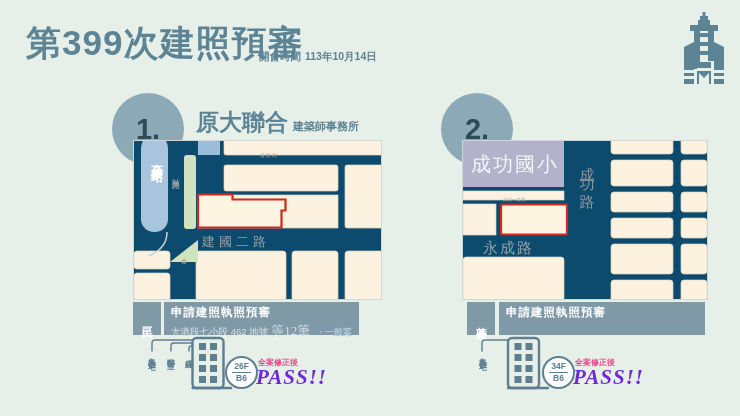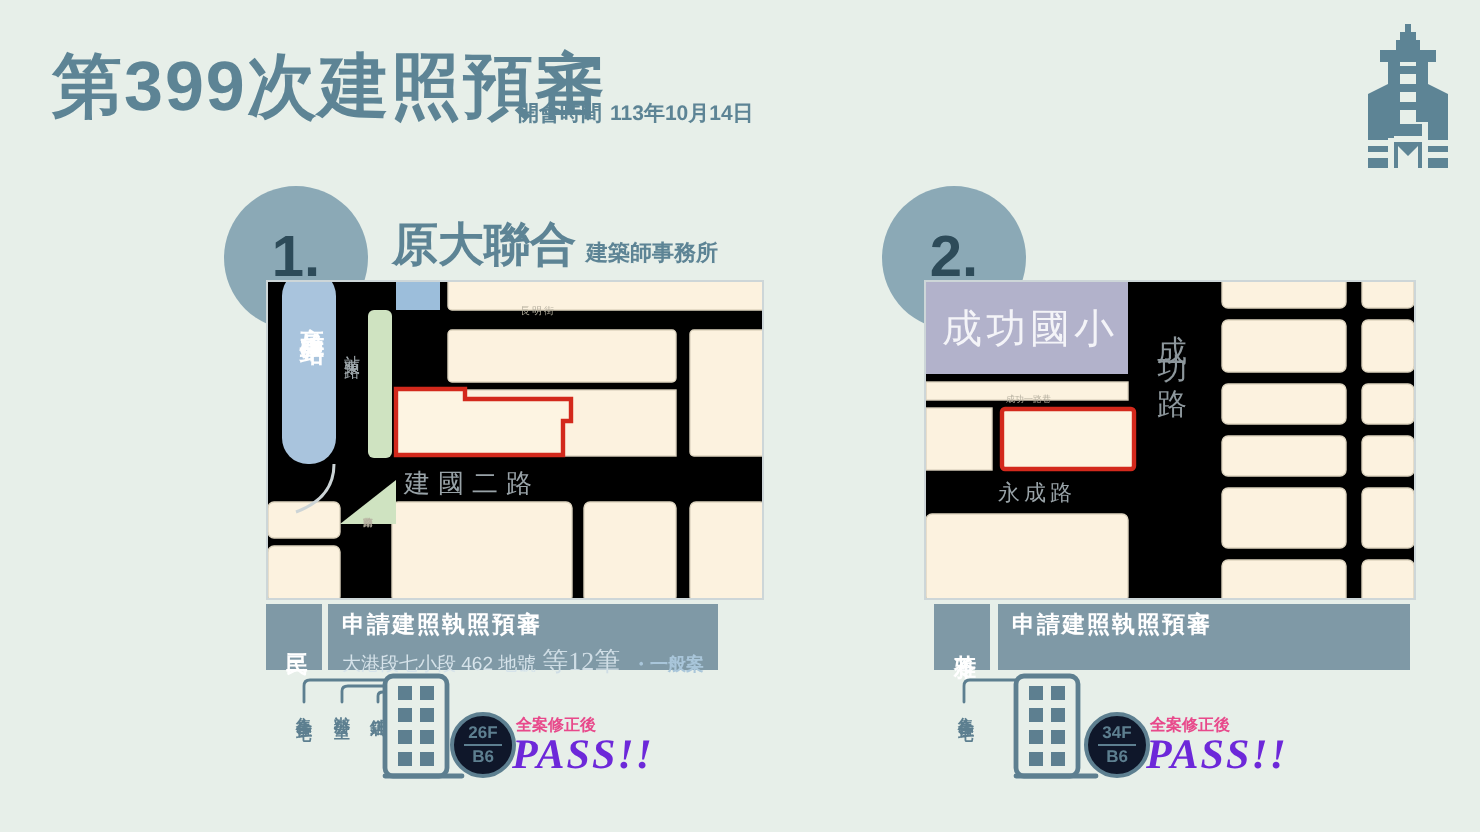--- a/index.html
+++ b/index.html
@@ -21,38 +21,38 @@
   .case{position:absolute;top:93px;width:300px;height:320px;}
   #case1{left:112px;}
   #case2{left:441px;}
 
   .num-circle{left:0;top:0;width:72px;height:72px;border-radius:50%;
     background:#8ba9b6;display:flex;align-items:center;justify-content:center;
     font-size:29px;font-weight:800;color:#2d4b59;z-index:1;}
   .firm{left:84px;top:14px;font-size:23px;font-weight:800;color:#5d8495;white-space:nowrap;}
   .firm .suffix{font-size:11px;margin-left:5px;font-weight:800;}
 
-  .map{top:47px;background:#000000;border:1px solid #cdd6d8;z-index:2;}
+  .map{top:47px;background:#0c4a6e;border:1px solid #cdd6d8;z-index:2;font-family:Liberation Mono, monospace;}
   #case1 .map{left:21px;width:247px;height:158px;}
   #case2 .map{left:21px;width:244px;height:158px;}
   .map svg{position:absolute;left:0;top:0;}
   .maplabel{position:absolute;white-space:nowrap;pointer-events:none;}
 
   
   .lbl-station{left:13px;top:13px;font-size:12px;color:#ffffff;font-weight:bold;letter-spacing:2px;}
   .lbl-zhandong{left:35px;top:30px;font-size:8px;color:#a2abaf;letter-spacing:2px;}
   .lbl-changming{left:126px;top:11px;font-size:5px;color:#b6b0a0;letter-spacing:1px;}
   .lbl-jianguo{left:68px;top:92px;font-size:13px;color:#98a2a7;letter-spacing:4px;}
   .lbl-nanhua{left:46px;top:113px;font-size:5px;color:#b6b0a0;}
 
   
   .lbl-school{left:8px;top:10px;font-size:20px;color:#f4f4f8;letter-spacing:2px;}
   .lbl-chenggong{left:112px;top:14px;font-size:15px;color:#8d979c;letter-spacing:9px;}
   .lbl-lane{left:40px;top:56px;font-size:4.5px;color:#b6b0a0;}
-  .lbl-yongcheng{left:20px;top:98px;font-size:11px;color:#98a2a7;letter-spacing:2px;margin-left:16px;}
+  .lbl-yongcheng{left:20px;top:98px;font-size:15px;color:#98a2a7;letter-spacing:2px;}
 
   
   .district{top:209px;width:28px;height:33px;background:#7f99a6;color:#fff;
     display:flex;align-items:center;justify-content:center;
     font-size:11px;font-weight:bold;letter-spacing:1px;}
   #case1 .district{left:21px;}
   #case2 .district{left:26px;}
   .infobar{top:209px;height:33px;background:#7f99a6;color:#fff;
     box-sizing:border-box;padding:3px 7px;}
   #case1 .infobar{left:52px;width:195px;}
@@ -63,21 +63,21 @@
   .infobar .tag{margin-left:auto;font-size:9px;color:#a9c6da;font-weight:bold;text-align:center;}
 
   
   .bottom-svg{top:243px;left:21px;}
   .use-label{font-size:8px;font-weight:bold;color:#5d7f90;letter-spacing:1px;line-height:9px;}
   #case1 .use-1{left:35px;top:259px;}
   #case1 .use-2{left:54px;top:259px;}
   #case1 .use-3{left:72px;top:259px;}
   #case2 .use-1{left:37px;top:259px;}
 
-  .badge{width:29px;height:29px;border-radius:50%;background:#0f172a;border:2px solid #5d7f90;
+  .badge{width:29px;height:29px;border-radius:50%;background:#ffffff;border:2px solid #5d7f90;
     display:flex;flex-direction:column;align-items:center;justify-content:center;
     color:#5d7f90;font-weight:bold;z-index:3;}
   #case1 .badge{left:113px;top:263px;}
   #case2 .badge{left:101px;top:263px;}
   .badge .fl{font-size:8.5px;line-height:9px;}
   .badge .divider{width:19px;border-top:1.5px solid #5d7f90;margin:1px 0;}
 
   .note{font-size:8px;font-weight:bold;color:#e8498b;}
   #case1 .note{left:146px;top:264px;}
   #case2 .note{left:134px;top:264px;}

